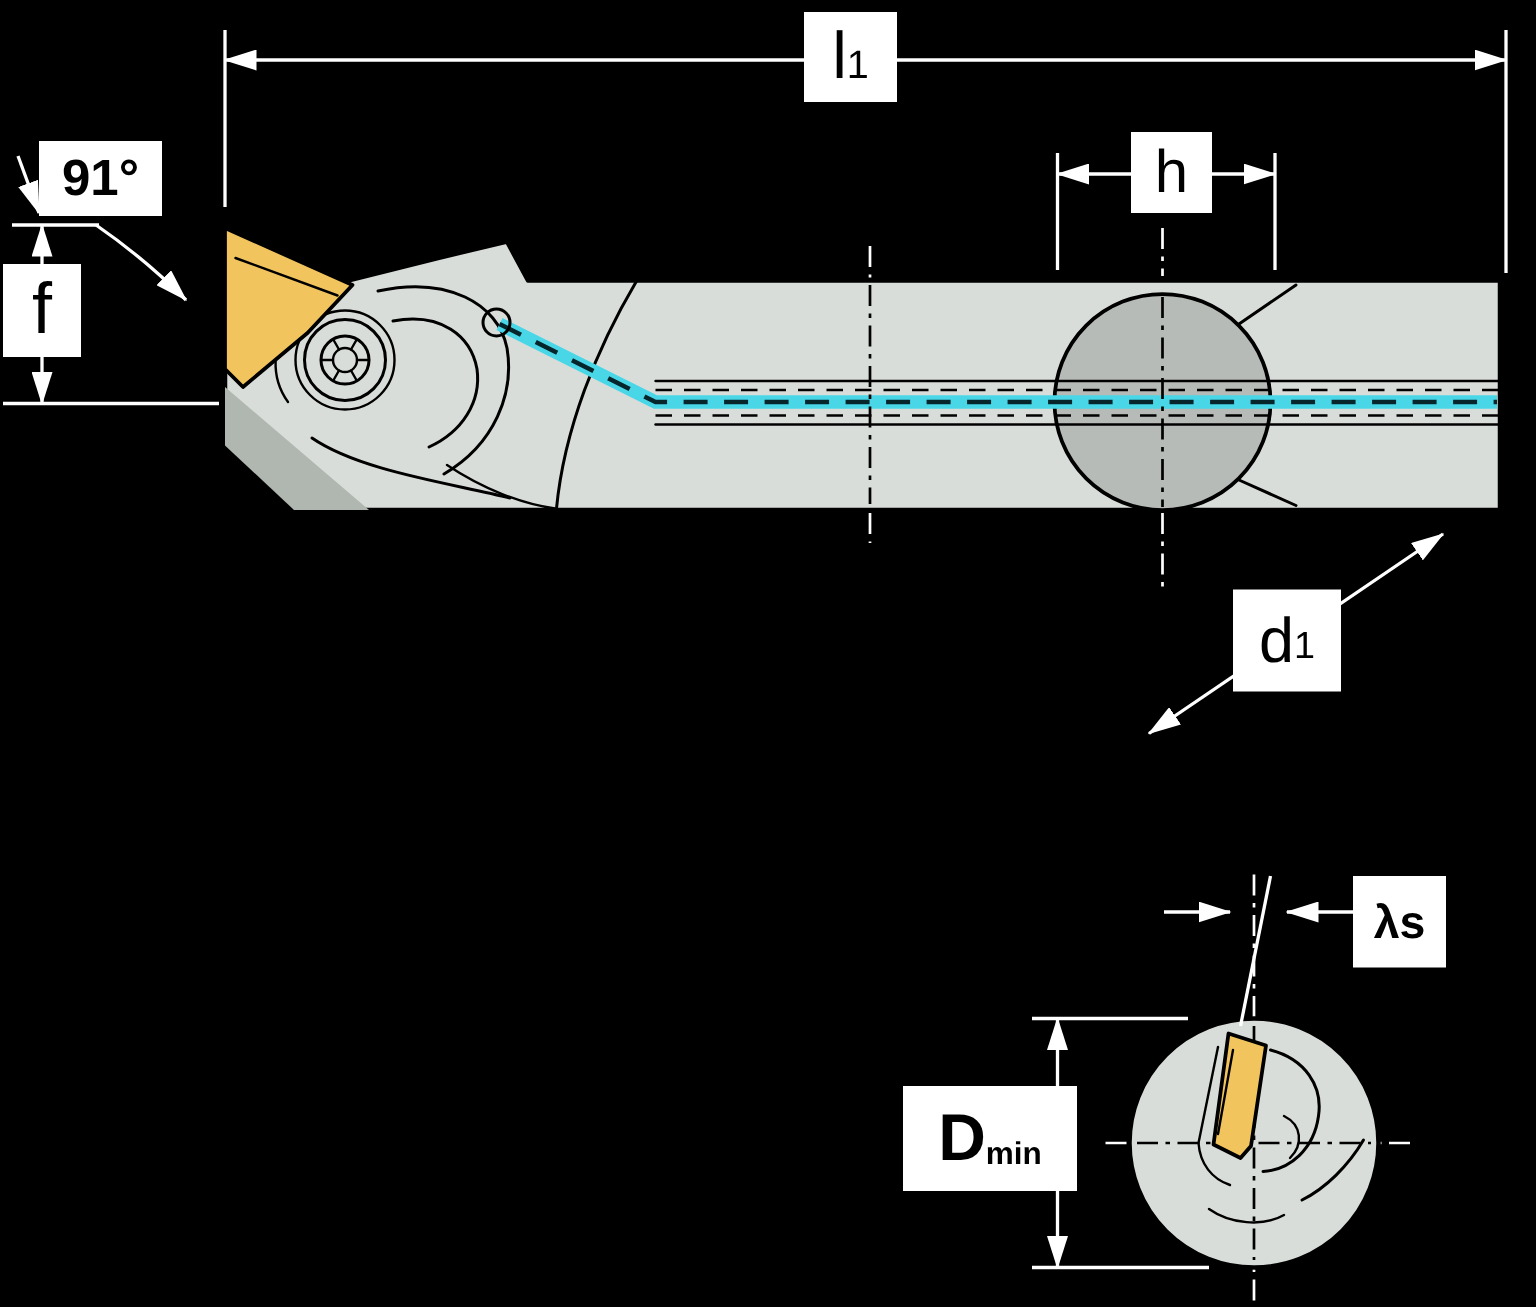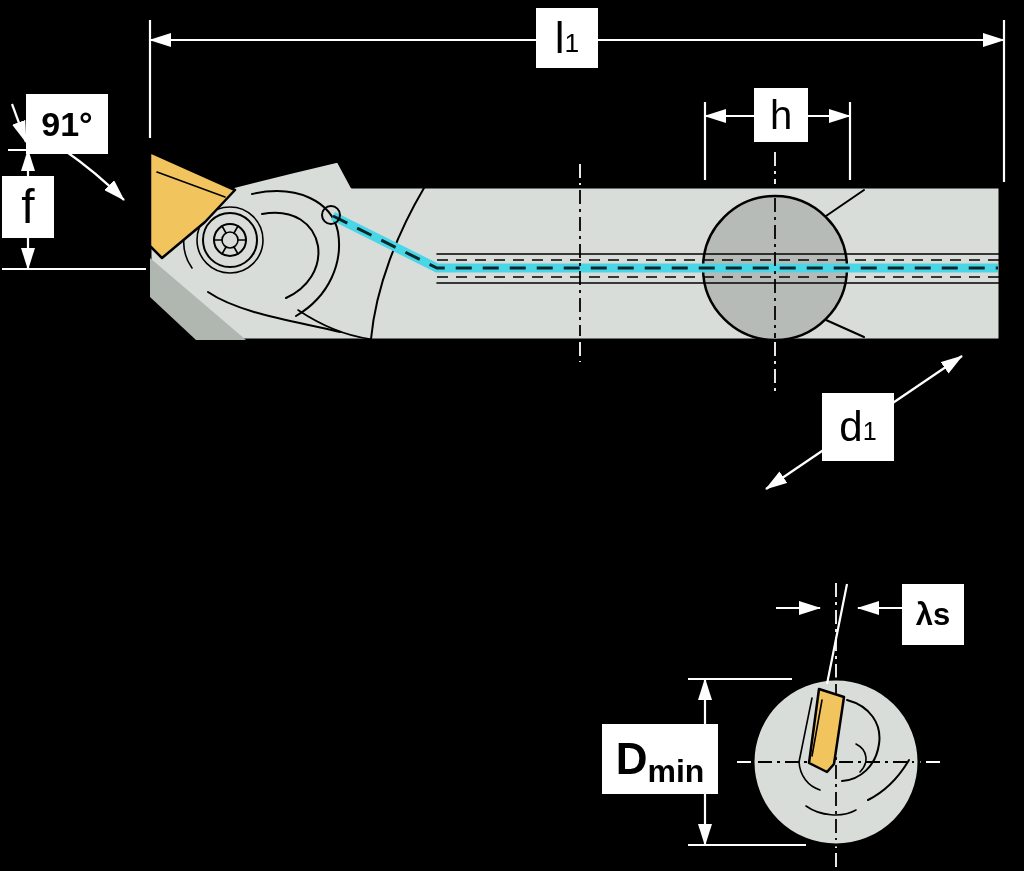--- a/index.html
+++ b/index.html
@@ -170,35 +170,35 @@
 
   <div class="dim-label" style="left:536px; top:8px; width:62px; height:60px; font-size:44px;">
     <span>l</span>
       <sub>1</sub>
   </div>
 
   <div class="dim-label" style="left:754px; top:88px; width:54px; height:54px; font-size:40px;">
     <span>h</span>
   </div>
 
-  <div class="dim-label bold" style="left:26px; top:94px; width:82px; height:60px; font-size:34px;justify-content:center;">
+  <div class="dim-label bold" style="left:26px; top:94px; width:82px; height:50px; font-size:34px;justify-content:center;">
     <span>91°</span>
   </div>
 
   <div class="dim-label" style="left:2px; top:176px; width:52px; height:62px; font-size:48px;">
     <span>f</span>
   </div>
 
   <div class="dim-label" style="left:822px; top:393px; width:72px; height:68px; font-size:42px;">
     <span>d</span>
       <sub>1</sub>
   </div>
 
   <div class="dim-label bold" style="left:902px; top:584px; width:62px; height:61px; font-size:31px;">
     <span>λs</span>
   </div>
 
   <div class="dim-label bold" style="left:602px; top:724px; width:116px; height:70px; font-size:44px;">
     <span>D</span>
-      <sub style="font-size:32px;margin-top:12px;">min</sub>
+      <sub style="font-size:21px;margin-top:12px;">min</sub>
   </div>
 
 </div>
 
 </body></html>

